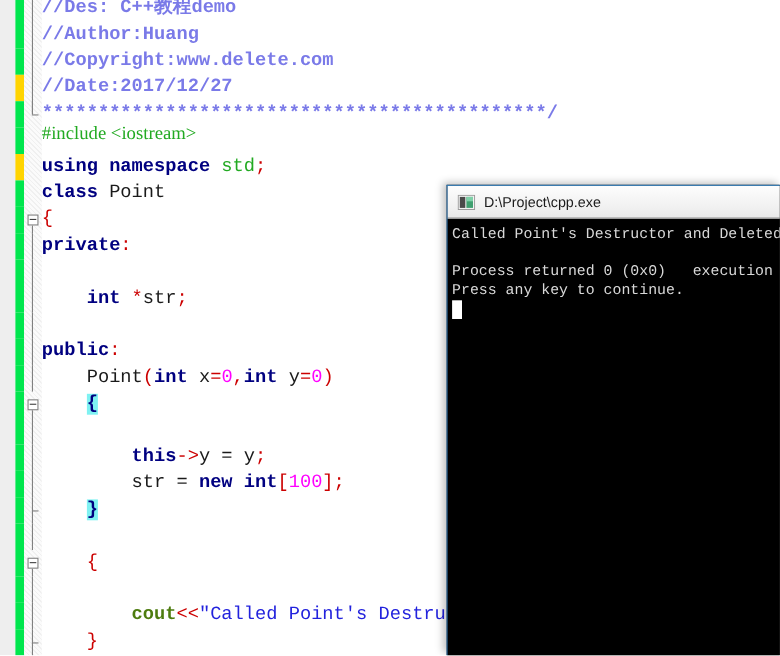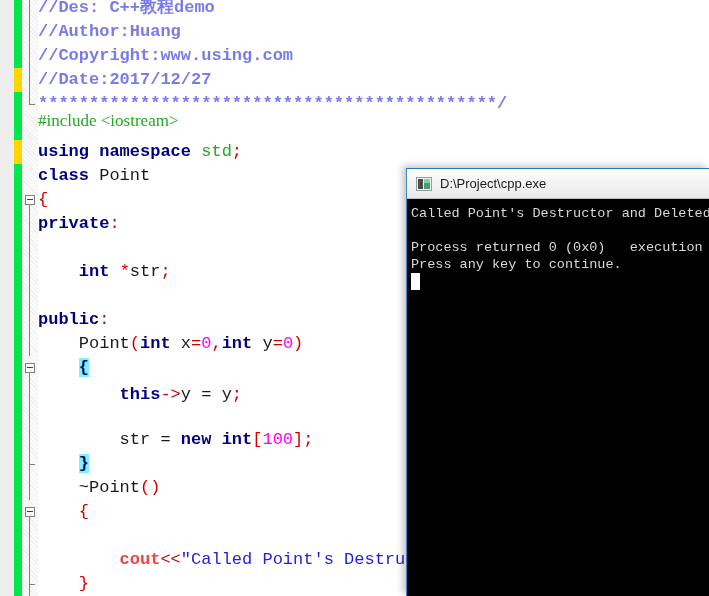--- a/index.html
+++ b/index.html
@@ -84,21 +84,21 @@
     color: #000000;
   }
   .tok-comment { color: #7a7ae8; font-weight: bold; }
   .tok-pre     { color: #22aa22; }
   .tok-kw      { color: #000080; font-weight: bold; }
   .tok-type    { color: #000080; font-weight: bold; }
   .tok-id      { color: #1a1a1a; }
   .tok-punct   { color: #cc0000; }
   .tok-num     { color: #ff00ff; }
   .tok-str     { color: #2222dd; }
-  .tok-cout    { color: #ef4444; font-weight: bold; }
+  .tok-cout    { color: #4d7c0f; font-weight: bold; }
   .tok-op      { color: #cc0000; }
   .brace-hl    { background: #7ff2f2; color: #000080; font-weight: bold; }
 
   
   #console-window {
     position: absolute;
     left: 406px; top: 168px;
     width: 303px; height: 428px;
     border-left: 1px solid #3a86c8;
     border-top: 1px solid #2878b8;
@@ -209,37 +209,36 @@
         <div class="fold-line" style="top: 524px; height: 24px;"></div>
         <div class="fold-line" style="top: 548px; height: 24px;"></div>
         <div class="fold-line" style="top: 572px; height: 24px;"></div>
         <div class="fold-tick" style="top: 584px;"></div>
         <div class="fold-line" style="top: 0px; height: 104px;"></div>
       </div>
 
     <div class="code-surface" id="code-surface">
         <div class="code-line" style="top: -4px;"><span class="tok-comment">//Des: C++教程demo</span></div>
         <div class="code-line" style="top: 20px;"><span class="tok-comment">//Author:Huang</span></div>
-        <div class="code-line" style="top: 44px;"><span class="tok-comment">//Copyright:www.using.com</span></div>
+        <div class="code-line" style="top: 44px;"><span class="tok-comment">//Copyright:www.delete.com</span></div>
         <div class="code-line" style="top: 68px; text-align: right;"><span class="tok-comment">//Date:2017/12/27</span></div>
         <div class="code-line" style="top: 92px;"><span class="tok-comment">*********************************************/</span></div>
         <div class="code-line" style="top: 109px; font-family: Liberation Serif, serif;"><span class="tok-pre">#include &lt;iostream&gt;</span></div>
         <div class="code-line" style="top: 140px;"><span class="tok-kw">using namespace </span><span class="tok-pre">std</span><span class="tok-punct">;</span></div>
         <div class="code-line" style="top: 164px;"><span class="tok-kw">class </span><span class="tok-id">Point</span></div>
         <div class="code-line" style="top: 188px;"><span class="tok-punct">{</span></div>
         <div class="code-line" style="top: 212px;"><span class="tok-kw">private</span><span class="tok-punct">:</span></div>
         <div class="code-line" style="top: 260px;"><span class="tok-type">    int </span><span class="tok-punct">*</span><span class="tok-id">str</span><span class="tok-punct">;</span></div>
         <div class="code-line" style="top: 284px;"></div>
         <div class="code-line" style="top: 308px;"><span class="tok-kw">public</span><span class="tok-punct">:</span></div>
         <div class="code-line" style="top: 332px;"><span class="tok-id">    Point</span><span class="tok-punct">(</span><span class="tok-type">int </span><span class="tok-id">x</span><span class="tok-punct">=</span><span class="tok-num">0</span><span class="tok-punct">,</span><span class="tok-type">int </span><span class="tok-id">y</span><span class="tok-punct">=</span><span class="tok-num">0</span><span class="tok-punct">)</span></div>
         <div class="code-line" style="top: 356px;"><span class="tok-id">    </span><span class="brace-hl">{</span></div>
-        <div class="code-line" style="top: 383px;"><span class="tok-kw">        this</span><span class="tok-punct">-&gt;</span><span class="tok-id">y = y</span><span class="tok-punct">;</span></div>
+        <div class="code-line" style="top: 404px;"><span class="tok-kw">        this</span><span class="tok-punct">-&gt;</span><span class="tok-id">y = y</span><span class="tok-punct">;</span></div>
         <div class="code-line" style="top: 428px;"><span class="tok-id">        str = </span><span class="tok-kw">new int</span><span class="tok-punct">[</span><span class="tok-num">100</span><span class="tok-punct">]</span><span class="tok-punct">;</span></div>
         <div class="code-line" style="top: 452px;"><span class="tok-id">    </span><span class="brace-hl">}</span></div>
-        <div class="code-line" style="top: 476px;"><span class="tok-id">    ~Point</span><span class="tok-punct">()</span></div>
         <div class="code-line" style="top: 500px;"><span class="tok-id">    </span><span class="tok-punct">{</span></div>
         <div class="code-line" style="top: 548px;"><span class="tok-cout">        cout</span><span class="tok-op">&lt;&lt;</span><span class="tok-str">"Called Point's Destructor and Deleted str!"</span></div>
         <div class="code-line" style="top: 572px;"><span class="tok-id">    </span><span class="tok-punct">}</span></div>
       </div>
   </div>
 
   <div id="console-window">
 
     <div id="console-titlebar">
       <span class="console-icon">

